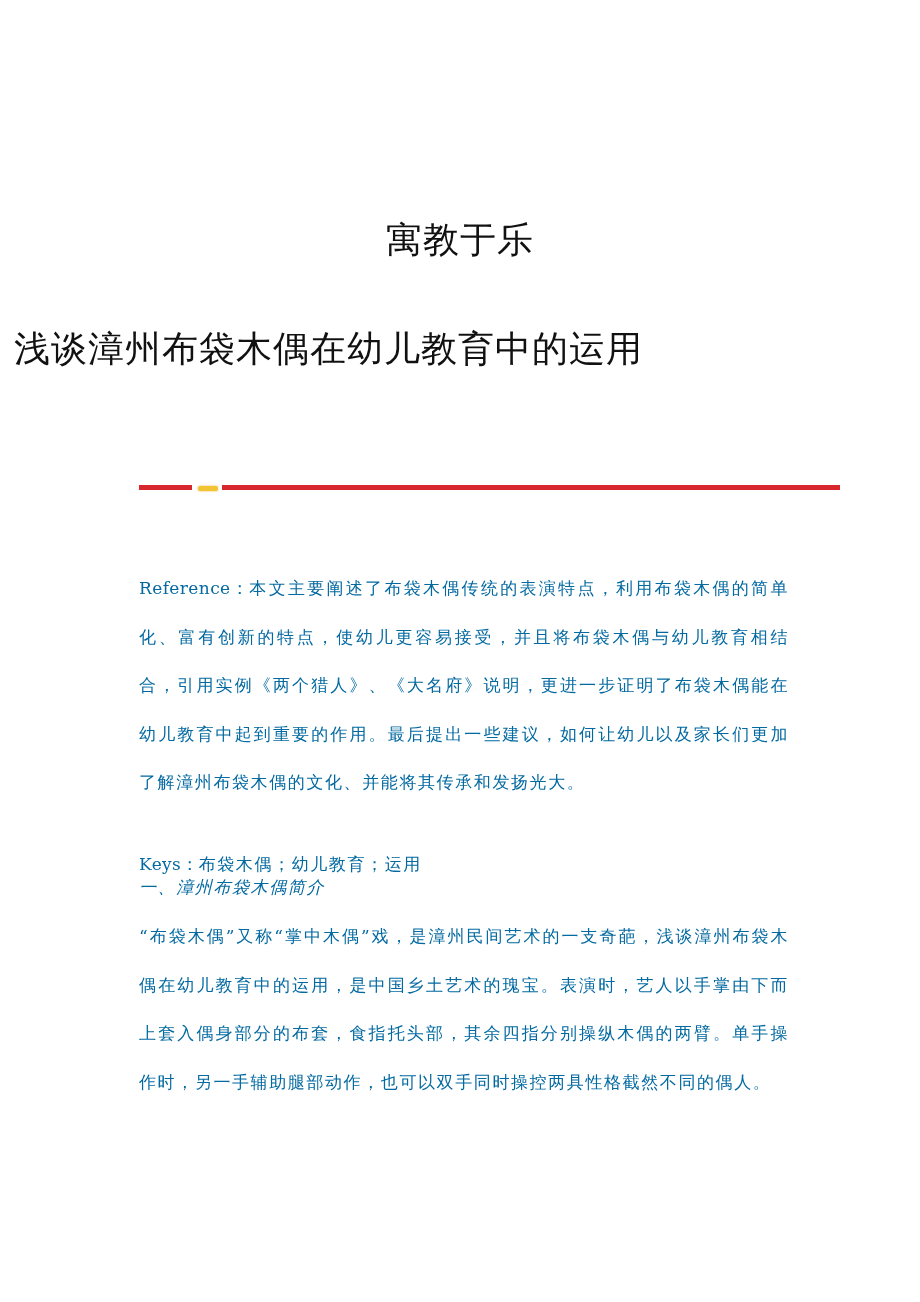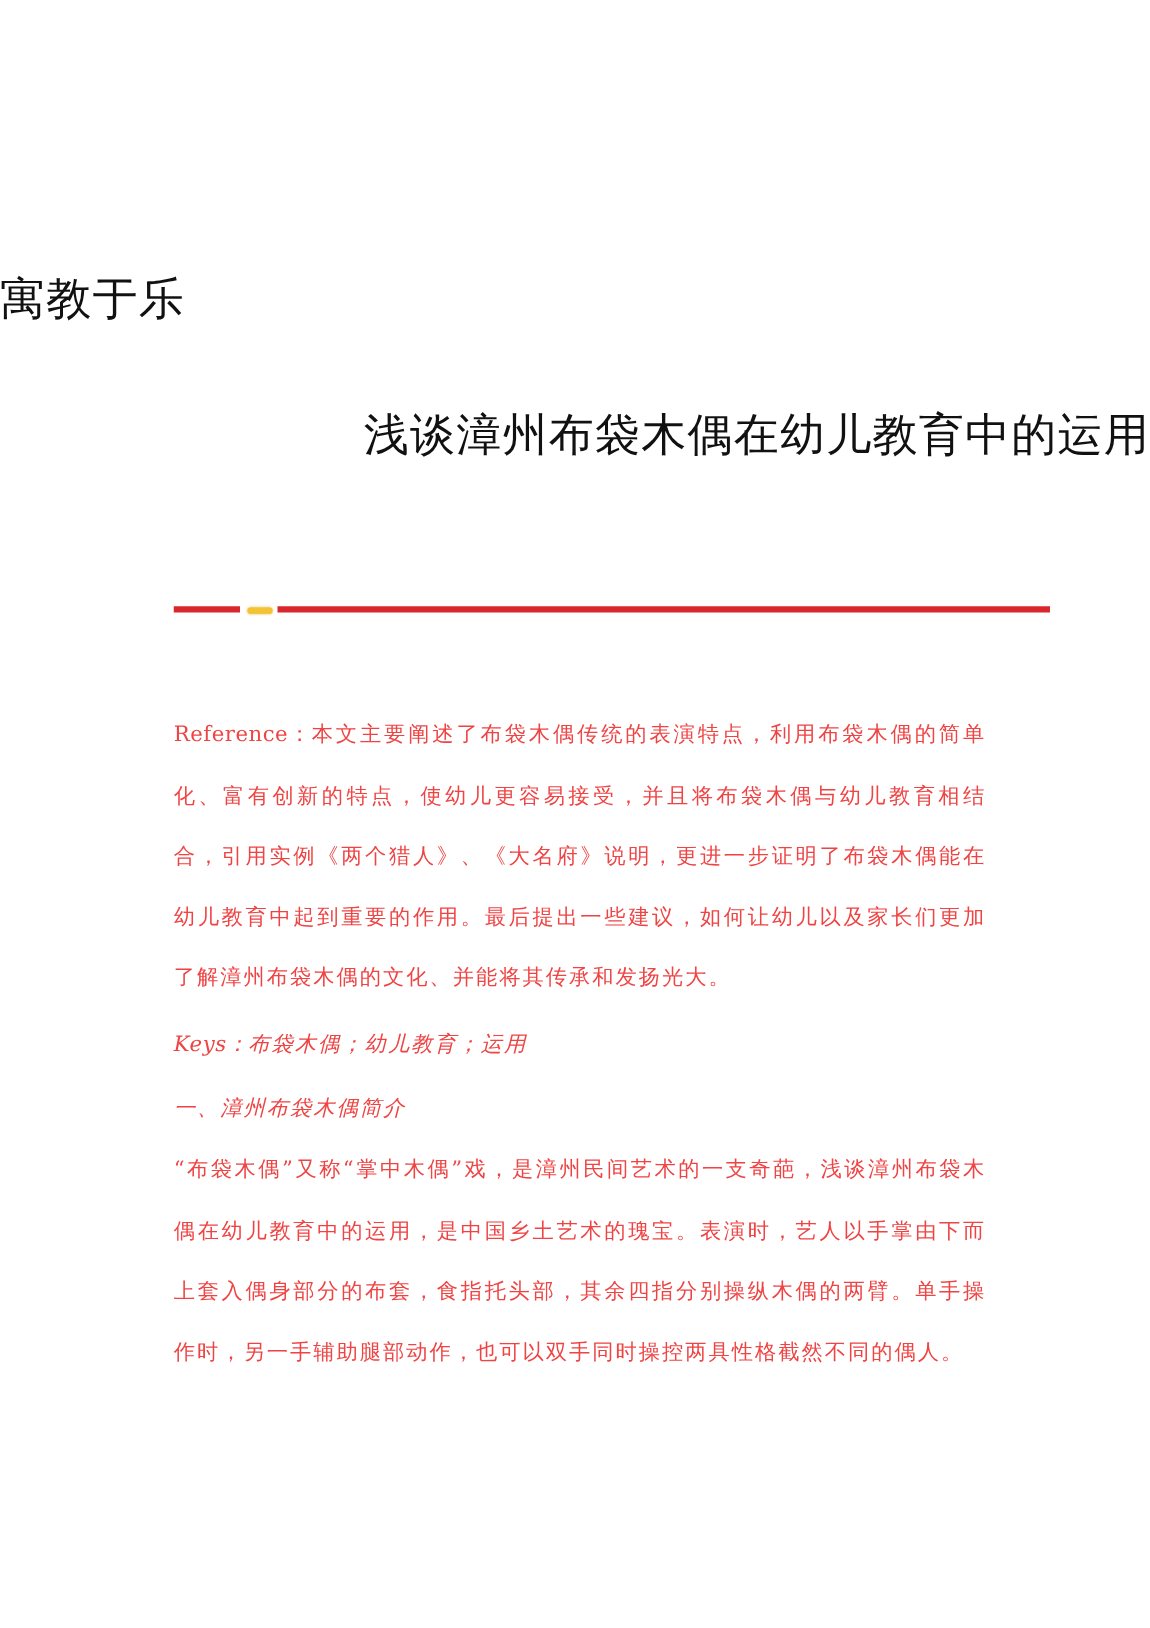--- a/index.html
+++ b/index.html
@@ -13,33 +13,33 @@
       position: relative;
       overflow: hidden;
       font-family: "DejaVu Sans", "Liberation Sans", sans-serif;
       color: #111111;
     }
     .title-main {
       position: absolute;
       left: 0;
       width: 920px;
       top: 216px;
-      text-align: left;
+      text-align: center;
       font-size: 36px;
       line-height: 48px;
       letter-spacing: 1px;
       font-weight: normal;
       margin: 0;
     }
     .title-sub {
       position: absolute;
       left: 0;
       width: 920px;
       top: 325px;
-      text-align: right;
+      text-align: left;
       font-size: 36px;
       line-height: 48px;
       letter-spacing: 1px;
       font-weight: normal;
       margin: 0;
       padding-left: 14px;
       box-sizing: border-box;
     }
     .divider {
       position: absolute;
@@ -65,33 +65,33 @@
       background: #f2c433;
       border-radius: 3px;
       box-shadow: 0 0 2px #e6a91c;
     }
     .body-text {
       position: absolute;
       left: 139px;
       width: 650px;
       font-family: "DejaVu Serif", "Liberation Serif", serif;
       font-size: 17px;
-      color: #ef4444;
+      color: #0369a1;
     }
     .para {
       margin: 0;
       line-height: 48.5px;
       letter-spacing: 1.6px;
       text-align: justify;
     }
     .para .label {
       letter-spacing: 0.4px;
     }
     #abstract { top: 564px; }
-    #keywords { top: 812px; font-style: italic; }
+    #keywords { top: 840px; }
     #section-heading { top: 863px; font-style: italic; }
     #section-para { top: 912px; }
   </style>
 </head>
 <body>
 
 <h1 class="title-main">寓教于乐</h1>
 <h2 class="title-sub">浅谈漳州布袋木偶在幼儿教育中的运用</h2>
 
 <div class="divider">

